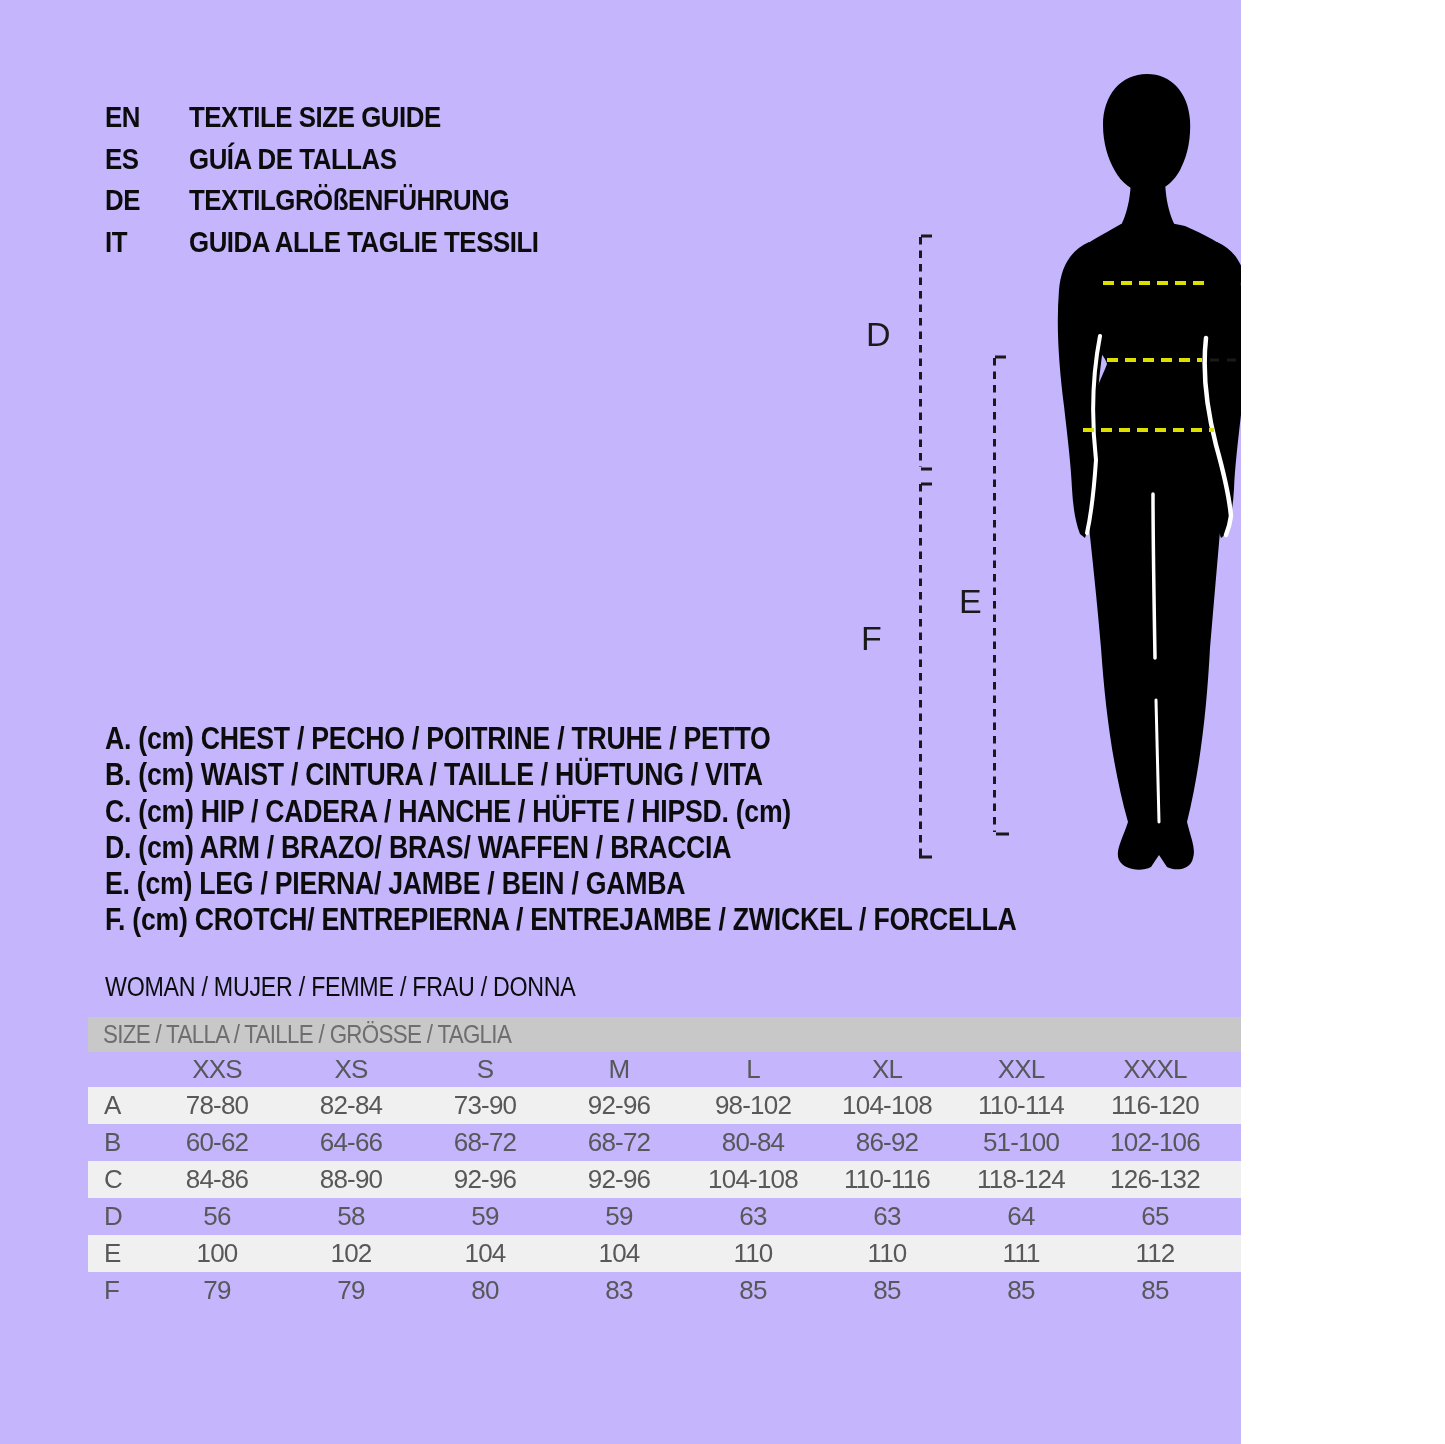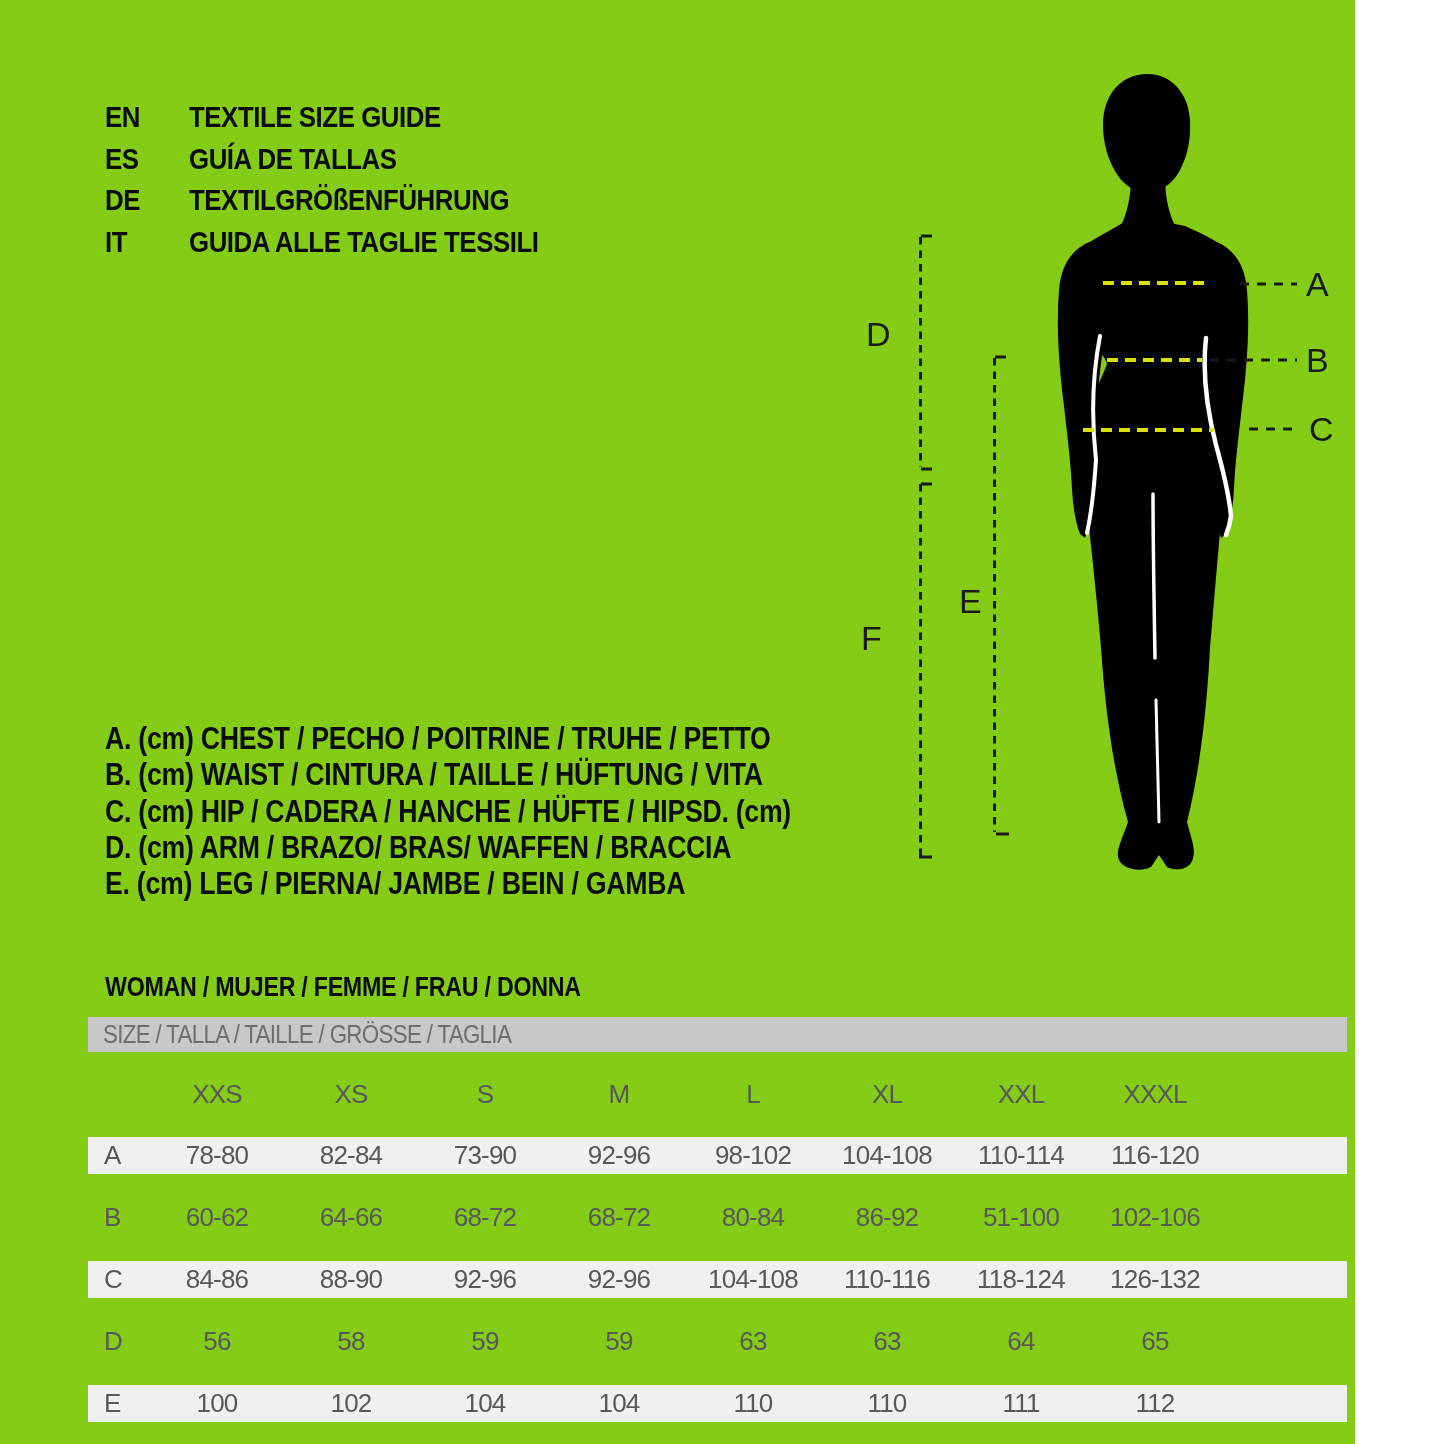--- a/index.html
+++ b/index.html
@@ -1,19 +1,19 @@
 <!DOCTYPE html>
 <html><head>
 <meta charset="utf-8">
 <style>
   html,body{margin:0;padding:0;background:#ffffff;}
   .page{
     position:relative;
-    width:1355px;height:1444px;
-    background:#84cc16;
+    width:1241px;height:1444px;
+    background:#c4b5fd;
     font-family:"Liberation Sans", sans-serif;
     overflow:hidden;
   }
   
   .lang-header{
     position:absolute;left:105px;top:96px;
     color:#0c0c0c;font-size:30px;font-weight:bold;
     line-height:41.5px;letter-spacing:-0.5px;
   }
   .lang-row{display:grid;grid-template-columns:84px auto;white-space:nowrap;}
@@ -21,35 +21,35 @@
   
   .legend{
     position:absolute;left:105px;top:721px;
     color:#0c0c0c;font-size:31px;font-weight:bold;
     line-height:36.3px;letter-spacing:-0.3px;
   }
   .legend div{white-space:nowrap;}
   
   .section-title{
     position:absolute;left:105px;top:972px;
-    color:#0c0c0c;font-size:27px;font-weight:bold;letter-spacing:-0.3px;white-space:nowrap;
+    color:#0c0c0c;font-size:27px;font-weight:normal;letter-spacing:-0.3px;white-space:nowrap;
   }
   
   .size-table{
     position:absolute;left:88px;top:1017px;width:1259px;
     color:#58585a;font-size:26px;letter-spacing:-0.8px;font-weight:normal;
   }
   .table-header{
     height:35px;background:#c8c8c8;color:#6e6e6e;
     display:flex;align-items:center;padding-left:15px;box-sizing:border-box;
     font-size:26px;white-space:nowrap;
   }
   .t-row{
     display:grid;grid-template-columns:62px repeat(8,134px) 1fr;
-    height:37px;align-items:center;margin-top:25px;
+    height:37px;align-items:center;
   }
   .t-row.sizes-row{height:35px;}
   .t-row.striped{background:#f0f0f0;}
   .t-cell{text-align:center;}
   .t-label{text-align:left;padding-left:16px;}
   
   .figure-svg{position:absolute;left:840px;top:60px;}
   .marker-letter{
     font-family:"Liberation Sans", sans-serif;
     font-size:34px;fill:#1a1a1a;font-weight:normal;
@@ -78,20 +78,21 @@
       <span class="cond">GUIDA ALLE TAGLIE TESSILI</span>
     </div>
   </div>
 
   <div class="legend">
     <div><span class="cond">A. (cm) CHEST / PECHO / POITRINE / TRUHE / PETTO</span></div>
     <div><span class="cond">B. (cm) WAIST / CINTURA / TAILLE / HÜFTUNG / VITA</span></div>
     <div><span class="cond">C. (cm) HIP / CADERA / HANCHE / HÜFTE / HIPSD. (cm)</span></div>
     <div><span class="cond">D. (cm) ARM / BRAZO/ BRAS/ WAFFEN / BRACCIA</span></div>
     <div><span class="cond">E. (cm) LEG / PIERNA/ JAMBE / BEIN / GAMBA</span></div>
+    <div><span class="cond">F. (cm) CROTCH/ ENTREPIERNA / ENTREJAMBE / ZWICKEL / FORCELLA</span></div>
   </div>
 
   <div class="section-title">
     <span class="cond">WOMAN / MUJER / FEMME / FRAU / DONNA</span>
   </div>
 
   <div class="size-table">
     <div class="table-header">
       <span class="cond">SIZE / TALLA / TAILLE / GRÖSSE / TAGLIA</span>
     </div>

